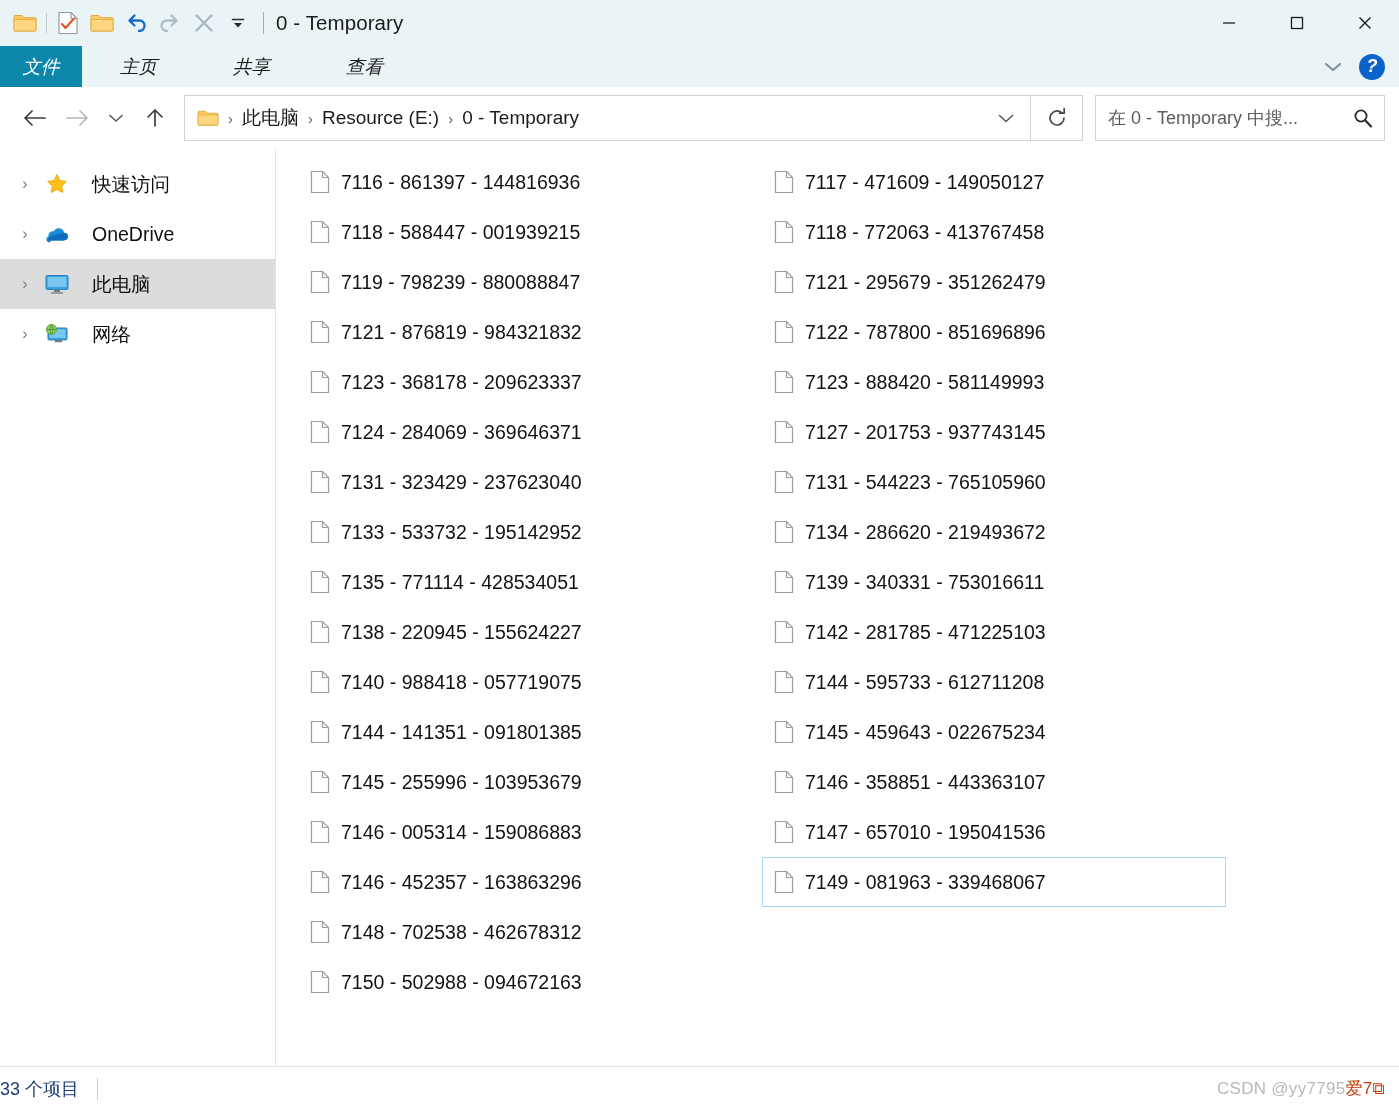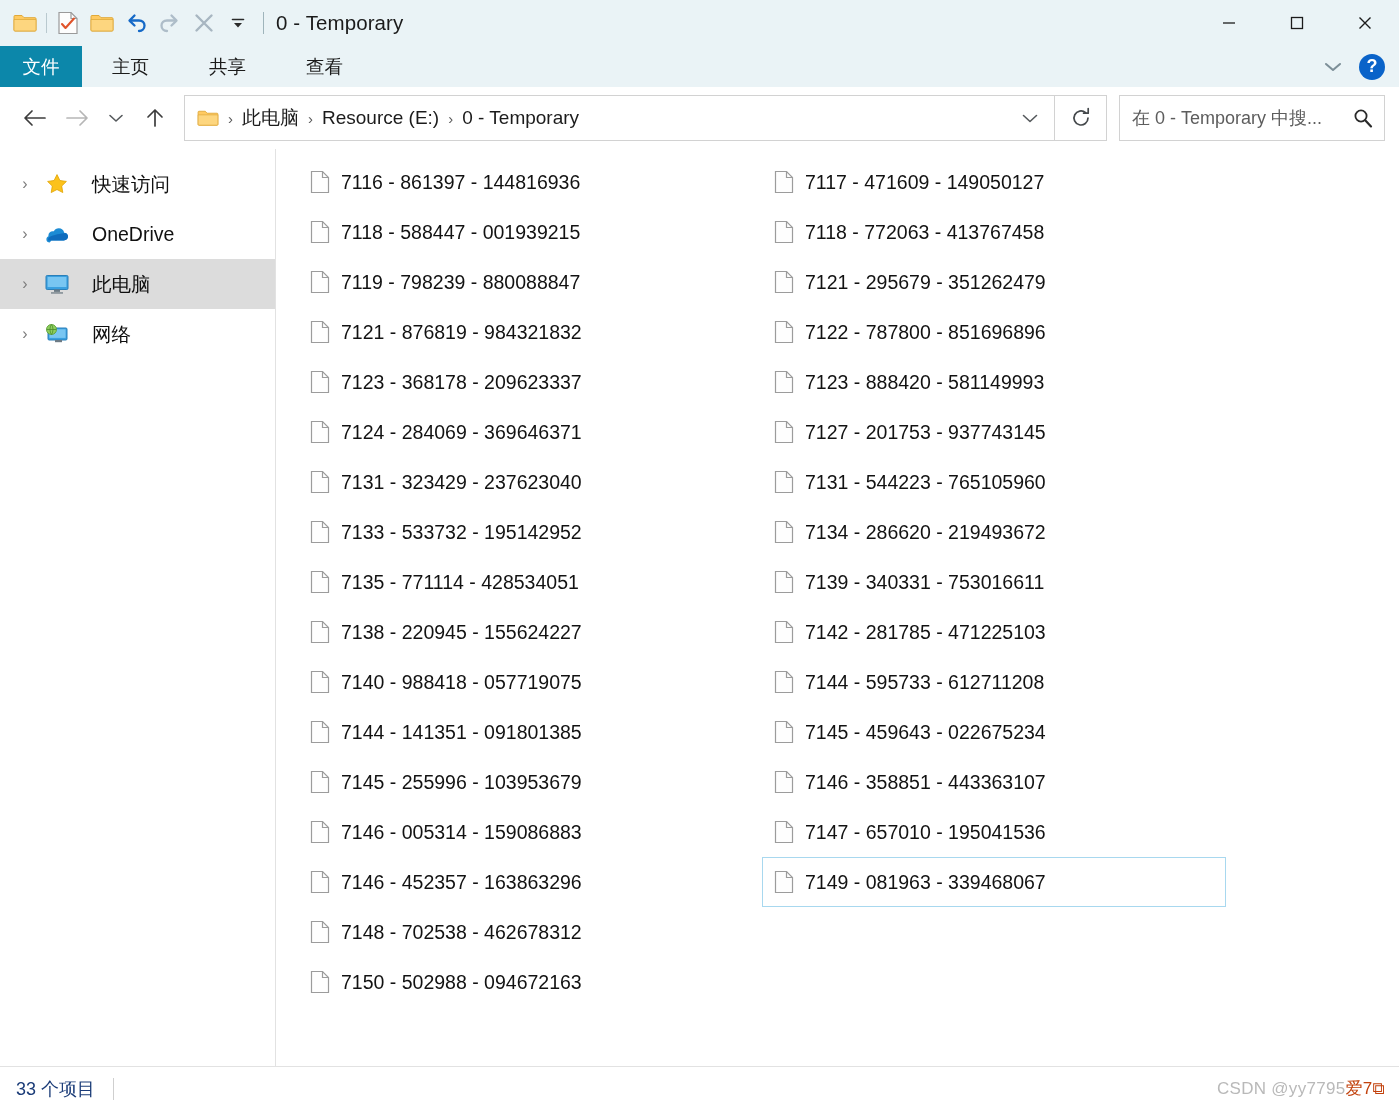--- a/index.html
+++ b/index.html
@@ -43,30 +43,30 @@
     display: flex; align-items: center;
   }
   .wc {
     width: 68px; height: 46px;
     display: flex; align-items: center; justify-content: center;
   }
 
   
   .tabbar {
     height: 41px; flex: 0 0 41px; background: #eaf3f6;
-    display: flex; align-items: stretch; position: relative;
+    display: flex; align-items: stretch; position: relative; font-style: italic;
   }
   .tab {
     display: flex; align-items: center; justify-content: center;
     font-size: 18.5px; color: #1b1b1b; padding: 0 20px; height: 41px;
   }
   .tab.file {
     background: #0c87aa; color: #ffffff; min-width: 82px;
   }
-  .tab.plain { padding: 0 30px; }
+  .tab.plain { padding: 0 38px; }
   .ribbon-right {
     position: absolute; right: 6px; top: 0; height: 41px;
     display: flex; align-items: center; gap: 6px;
   }
   .chevbtn { width: 40px; height: 34px; display:flex; align-items:center; justify-content:center; }
   .helpbtn {
     width: 26px; height: 26px; border-radius: 50%;
     background: #0a63c9; color: #fff; font-size: 18px; font-weight: bold;
     display: flex; align-items: center; justify-content: center;
     margin-right: 8px;
@@ -92,21 +92,21 @@
   }
   .crumbs { display: flex; align-items: center; flex: 1 1 auto; min-width: 0; overflow: hidden; }
   .crumb { font-size: 19px; color: #1b1b1b; white-space: nowrap; }
   .crumbsep { color: #5a5a5a; font-size: 15px; margin: 0 9px; }
   .addr-chevron { width: 48px; height: 44px; display:flex; align-items:center; justify-content:center; }
   .refreshbtn {
     width: 52px; height: 46px; border: 1px solid #d2d2d2; border-left: none;
     display: flex; align-items: center; justify-content: center; background: #fff;
   }
   .searchbox {
-    width: 266px; height: 46px; margin-left: 12px;
+    width: 290px; height: 46px; margin-left: 12px;
     border: 1px solid #d2d2d2; background: #fff;
     display: flex; align-items: center; padding: 0 10px 0 12px;
   }
   .searchph {
     flex: 1 1 auto; font-size: 18px; color: #5d5d5d; white-space: nowrap; overflow: hidden;
   }
 
   
   .bodyrow { flex: 1 1 auto; display: flex; min-height: 0; background: #fff; }
   .sidebar {
@@ -133,21 +133,21 @@
     border: 1px solid transparent; padding-left: 6px;
   }
   .fileitem.focused { border: 1px solid #a8d8ef; background: #ffffff; align-items: center; }
   .fileicon { width: 30px; display: flex; align-items: center; justify-content: center; }
   .filename { font-size: 19.5px; color: #121212; margin-left: 6px; white-space: nowrap; }
 
   
   .statusbar {
     height: 44px; flex: 0 0 44px; background: #ffffff;
     border-top: 1px solid #e2e2e2;
-    display: flex; align-items: center; padding-left: 16px; position: relative;
+    display: flex; align-items: center; position: relative;
   }
   .statustext { font-size: 18px; color: #1b3c78; }
   .statussep { width: 1px; height: 22px; background: #cfcfcf; margin-left: 18px; }
   .watermark {
     position: absolute; right: 14px; bottom: 10px;
     font-size: 17px; color: #b9b9b9; letter-spacing: 0.3px;
     white-space: nowrap;
   }
   .wm-ob { color: #c2410c; }
 </style>

